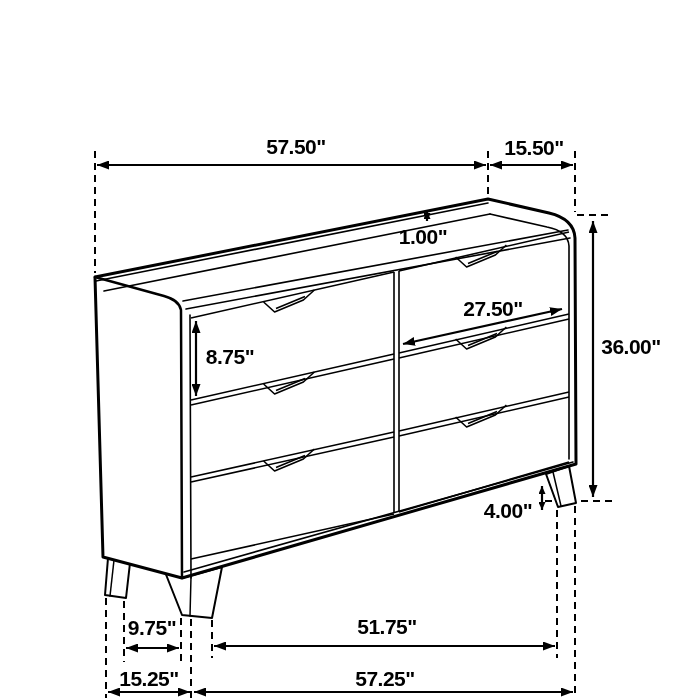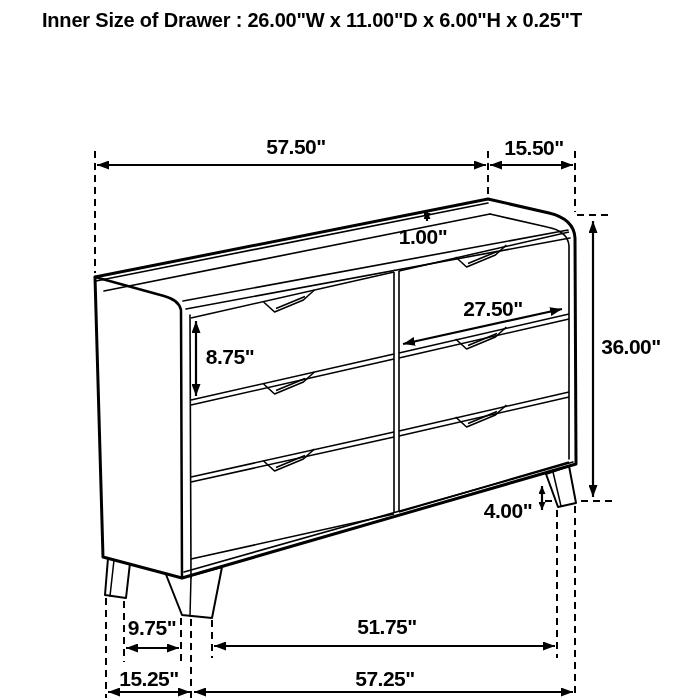--- a/index.html
+++ b/index.html
@@ -120,21 +120,20 @@
       <path d="M196 321 L196 396" marker-start="url(#ah)" marker-end="url(#ah)"></path>
       <path d="M593 221 L593 497" marker-start="url(#ah)" marker-end="url(#ah)"></path>
       <path d="M542 486 L542 510" marker-start="url(#ahs)" marker-end="url(#ahs)"></path>
       <path d="M126 648 L179 648" marker-start="url(#ah)" marker-end="url(#ah)"></path>
       <path d="M214 646 L555 646" marker-start="url(#ah)" marker-end="url(#ah)"></path>
       <path d="M108 692 L190 692" marker-start="url(#ah)" marker-end="url(#ah)"></path>
       <path d="M194 692 L573 692" marker-start="url(#ah)" marker-end="url(#ah)"></path>
     </g>
   </svg>
 
-  <div class="title">Inner Size of Drawer : 26.00"W x 11.00"D x 6.00"H x 0.25"T</div>
 
   <div class="dim" style="left:296px;top:147px">57.50"</div>
   <div class="dim" style="left:534px;top:148px">15.50"</div>
   <div class="dim" style="left:423px;top:237px">1.00"</div>
   <div class="dim" style="left:493px;top:309px">27.50"</div>
   <div class="dim" style="left:230px;top:357px">8.75"</div>
   <div class="dim" style="left:631px;top:347px">36.00"</div>
   <div class="dim" style="left:508px;top:511px">4.00"</div>
   <div class="dim" style="left:152px;top:628px">9.75"</div>
   <div class="dim" style="left:387px;top:627px">51.75"</div>

